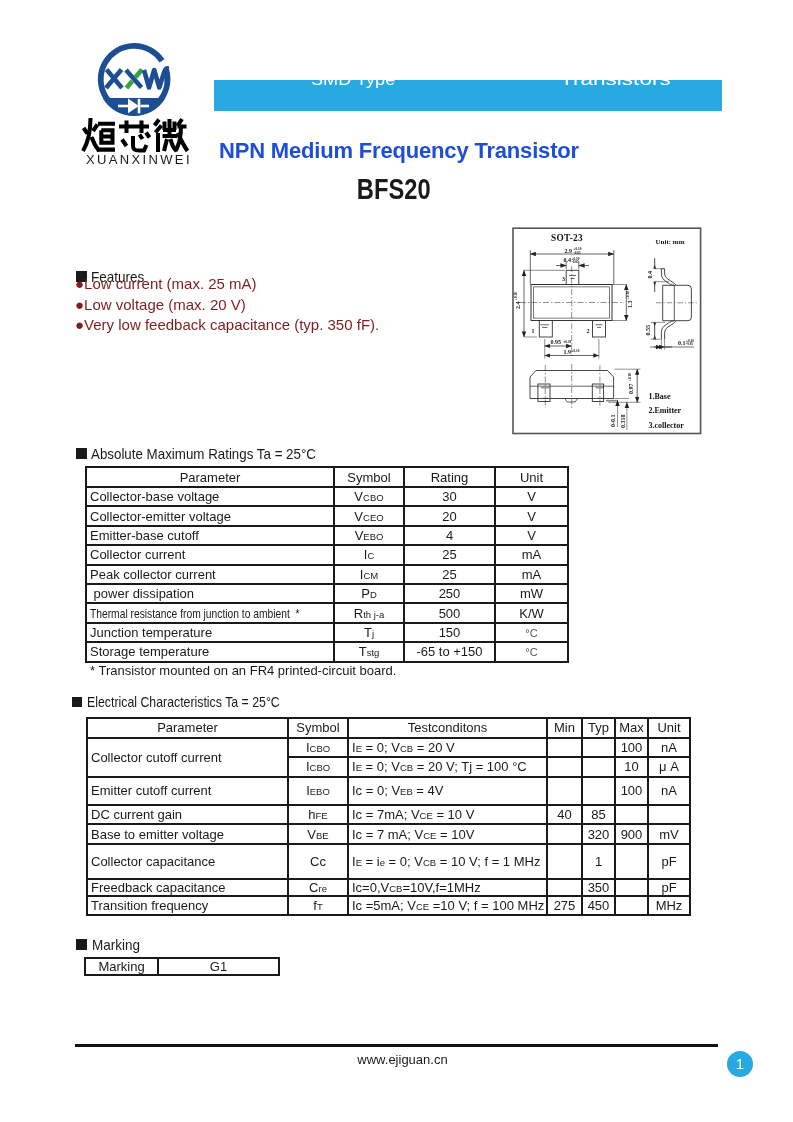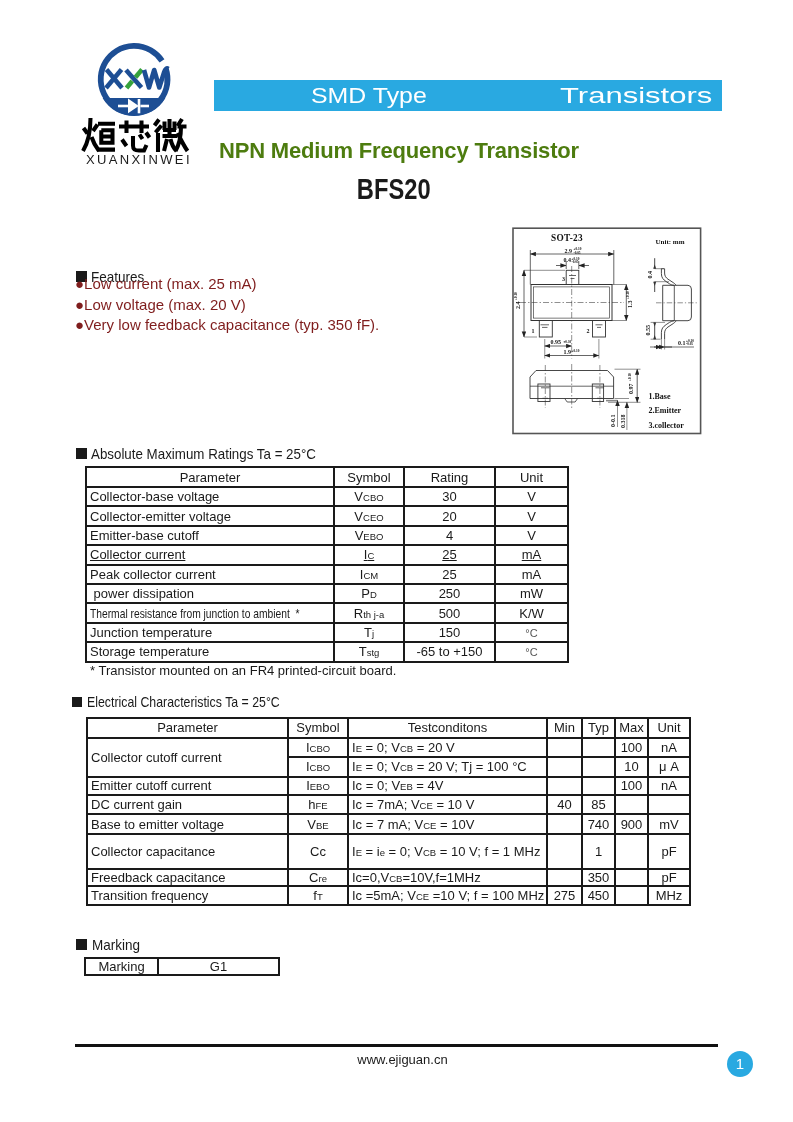--- a/index.html
+++ b/index.html
@@ -54,26 +54,26 @@
     <path d="M 42 101.5 L 46.5 108 M 53 98 L 53 107.5 C 53 111.5 55 112.5 59 112.5 L 64 112.5 L 66.5 107 M 59.5 96.5 L 62.5 101 M 66 94.5 L 69.5 99.5"></path>
 
     <path d="M 79 81.5 L 74.5 87.5 M 81.5 87.5 L 75.5 94.5 M 78 95 L 78 114"></path>
     <path d="M 84.5 83.5 L 84.5 92 M 89.5 81 L 89.5 96 M 94.5 83.5 L 94.5 92 M 83 92 L 96 92 M 82.5 98 L 97 98 M 87 101 L 84 113 M 90.5 101 C 92 108 94 110.5 96.5 113"></path>
     <path d="M 102 81 L 97.5 88 M 97.5 88.5 L 106.5 88.5 M 101 88.5 C 101 98 99.5 106 95.5 113 M 97.5 95 C 101 102 104 108 107.5 113"></path>
   </g>
 </svg>
 <div class="abs" style="left:86px;top:152px;font-size:13px;letter-spacing:2.35px;color:#1a1a1a;">XUANXINWEI</div>
 
 <div class="abs cyan" style="left:214px;top:80px;width:508px;height:31px;"></div>
-<div class="abs" style="left:214px;top:80px;width:508px;height:31px;line-height:31px;color:#fff;font-size:22px;">
+<div class="abs" style="left:214px;top:64px;width:508px;height:31px;line-height:31px;color:#fff;font-size:16px;">
   <span class="abs" style="left:97px;transform:scaleX(1.132);transform-origin:0 50%;">SMD Type</span>
   <span class="abs" style="left:346px;transform:scaleX(1.41);transform-origin:0 50%;">Transistors</span>
 </div>
 
-<div class="abs" style="left:219px;top:138px;font-size:22px;font-weight:bold;color:#4d7c0f;letter-spacing:-0.18px;">NPN Medium Frequency Transistor</div>
+<div class="abs" style="left:219px;top:138px;font-size:22px;font-weight:bold;color:#1d4ed8;letter-spacing:-0.18px;">NPN Medium Frequency Transistor</div>
 <div class="abs" style="left:219px;top:172px;width:349px;text-align:center;font-size:30px;font-weight:bold;color:#1a1a1a;"><span style="display:inline-block;transform:scaleX(0.79);transform-origin:50% 50%;">BFS20</span></div>
 
 <div class="abs sechead" style="left:76.2px;top:270px;"><span class="sq" style="margin-right:3.8px;"></span><span class="tx" style="transform:scaleX(0.93);">Features</span></div>
 <div class="abs" style="left:75px;top:274px;font-size:15px;line-height:20.5px;color:#7f1d1d;">
   <div>●Low current (max. 25 mA)</div>
   <div>●Low voltage (max. 20 V)</div>
   <div>●Very low feedback capacitance (typ. 350 fF).</div>
 </div>
 
 <svg class="abs" style="left:512px;top:227px;" width="190" height="208" viewBox="0 0 190 208">
@@ -236,21 +236,21 @@
         <td>V<span class="sb">CEO</span></td>
         <td>20</td>
         <td>V</td>
       </tr>
   <tr style="height:19.4px;">
         <td class="L">Emitter-base cutoff</td>
         <td>V<span class="sb">EBO</span></td>
         <td>4</td>
         <td>V</td>
       </tr>
-  <tr style="height:19.4px;text-decoration:underline;">
+  <tr style="height:19.4px;">
         <td class="L">Collector current</td>
         <td>I<span class="sb">C</span></td>
         <td>25</td>
         <td>mA</td>
       </tr>
   <tr style="height:19.4px;padding-left:24px;">
         <td class="L">Peak collector current</td>
         <td>I<span class="sb">CM</span></td>
         <td>25</td>
         <td>mA</td>
@@ -314,21 +314,21 @@
         <td>nA</td>
       </tr>
   <tr style="height:19.6px;">
         <td>I<span class="sb">CBO</span></td>
         <td class="L">I<span class="sb">E</span> = 0; V<span class="sb">CB</span> = 20 V; Tj = 100 °C</td>
         <td></td>
         <td></td>
         <td>10</td>
         <td>μ A</td>
       </tr>
-  <tr style="height:18px;">
+  <tr style="height:28px;">
         <td class="L">Emitter cutoff current</td>
         <td>I<span class="sb">EBO</span></td>
         <td class="L">Ic = 0; V<span class="sb">EB</span> = 4V</td>
         <td></td>
         <td></td>
         <td>100</td>
         <td>nA</td>
       </tr>
   <tr style="height:19.6px;">
         <td class="L">DC current gain</td>
@@ -337,21 +337,21 @@
         <td>40</td>
         <td>85</td>
         <td></td>
         <td></td>
       </tr>
   <tr style="height:19.6px;">
         <td class="L">Base to emitter voltage</td>
         <td>V<span class="sb">BE</span></td>
         <td class="L">Ic = 7 mA; V<span class="sb">CE</span> = 10V</td>
         <td></td>
-        <td>740</td>
+        <td>320</td>
         <td>900</td>
         <td>mV</td>
       </tr>
   <tr style="height:35px;">
         <td class="L">Collector capacitance</td>
         <td>Cc</td>
         <td class="L">I<span class="sb">E</span> = i<span class="sb">e</span> = 0; V<span class="sb">CB</span> = 10 V; f = 1 MHz</td>
         <td></td>
         <td>1</td>
         <td></td>

